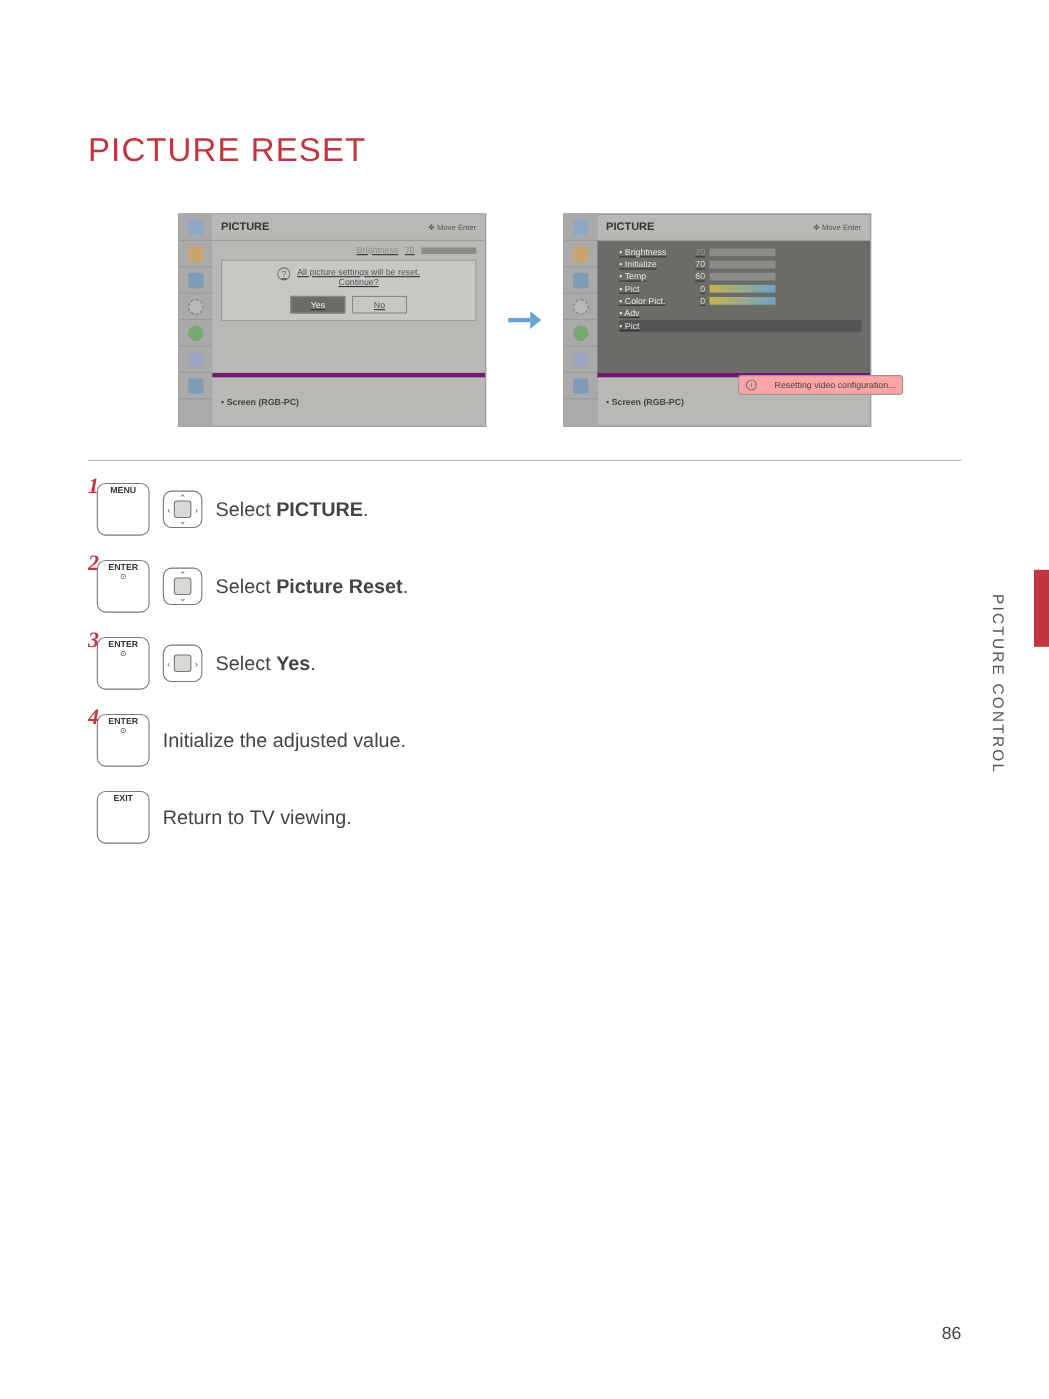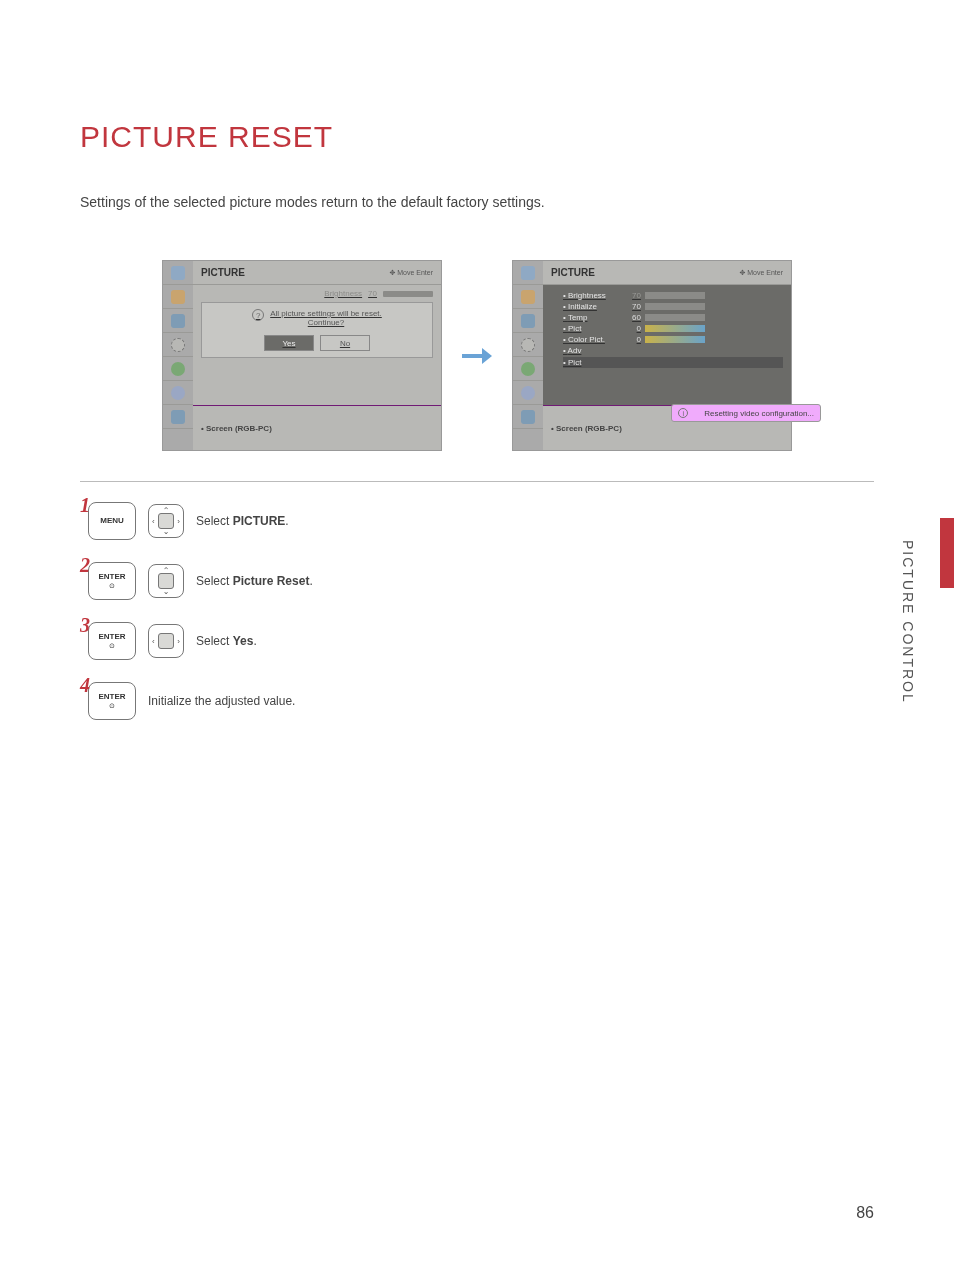--- a/index.html
+++ b/index.html
@@ -95,36 +95,36 @@
   }
   .dlg-btns { display:flex;gap:6px;justify-content:center; }
   .dlg-btn {
     width:50px;height:16px;font-size:8px;
     display:flex;align-items:center;justify-content:center;
     border:1px solid #888;
   }
   .dlg-btn.yes { background:#6b6b68;color:#eee; }
   .dlg-btn.no { background:#c7c7c4;color:#555; }
   .footer-row {
-    border-top:1px solid #701a75;
+    border-top:4px solid #701a75;
     padding:22px 8px;font-size:8px;font-weight:bold;color:#444;
     display:flex;align-items:center;gap:4px;height:20px;
   }
   .prow {
     display:flex;align-items:center;font-size:8px;color:#ddd;margin:2px 0;
   }
   .prow .lbl { width:60px;color:#e5e5e5; }
   .prow .lbl::before { content:"• "; }
   .prow .val { width:18px;text-align:right;margin-right:4px; }
   .pbar { width:60px;height:7px;background:#8b8b88;position:relative; }
   .pbar .pf { height:100%;background:#cf5a5a; }
   .pbar.rg { background:linear-gradient(90deg,#c9b24a,#6aa3c9); }
   .toast {
     position:absolute;right:-30px;bottom:28px;
-    background:#f0abfc;border:1px solid #999;border-radius:3px;
+    background:#fca5a5;border:1px solid #999;border-radius:3px;
     padding:3px 6px;font-size:8px;color:#444;
     display:flex;align-items:center;gap:16px;justify-content:flex-end;
   }
   .arrow {
     width:30px;height:12px;position:relative;
   }
   .arrow::before {
     content:"";position:absolute;left:0;top:4px;width:20px;height:4px;background:#6aa3d6;
   }
   .arrow::after {
@@ -137,55 +137,54 @@
   .steps { margin-left:8px; }
   .step {
     display:flex;align-items:center;gap:12px;margin-bottom:22px;position:relative;
   }
   .step-num {
     position:absolute;left:-8px;top:-8px;
     font-family: Georgia, 'Times New Roman', serif;
     font-size:20px;font-style:italic;font-weight:bold;color:#c1363e;z-index:2;
   }
   .keycap {
-    width:48px;height:38px;border:1px solid #777;border-radius:8px;
-    display:flex;flex-direction:column;align-items:center;justify-content:center;
+    width:48px;height:48px;border:1px solid #777;border-radius:8px;
+    display:flex;flex-direction:column;align-items:center;
     font-size:8px;font-weight:bold;color:#333;background:#fff;
     padding:2px;line-height:1.1;text-align:center;position:relative;
   }
   .keycap .sub { font-size:7px;font-weight:normal; }
   .navsq {
     width:36px;height:34px;border:1px solid #777;border-radius:8px;
     display:flex;align-items:center;justify-content:center;background:#fff;position:relative;
   }
   .inner-sq {
     width:16px;height:16px;border:1px solid #777;border-radius:3px;background:#d9d9d6;
   }
   .chev { position:absolute;font-size:8px;color:#555; }
   .chev.l{left:3px;} .chev.r{right:3px;} .chev.t{top:1px;} .chev.b{bottom:1px;}
-  .step-text { font-size:12px;color:#444; }
+  .step-text { font-size:18px;color:#444; }
   .step-text b { font-weight:bold; }
   .side-label {
     position:absolute;right:38px;top:540px;
     writing-mode:vertical-rl;
     font-size:14px;letter-spacing:2px;color:#555;
   }
   .side-tab {
     position:absolute;right:0;top:518px;width:14px;height:70px;background:#c1363e;
   }
   .pagenum {
     position:absolute;right:80px;bottom:50px;font-size:16px;color:#444;
   }
 </style>
 </head>
 <body>
 
 <div class="page">
   <h1 class="title">PICTURE RESET</h1>
-  <p class="intro">Settings of the selected picture modes return to the default factory settings.</p>
 
   <div class="screens">
 
     <div class="screen">
       <div class="screen-icons">
         <div class="ic">
             <span style="background:#8fa9c4"></span>
           </div>
         <div class="ic">
             <span style="background:#c9a46e"></span>
@@ -357,18 +356,24 @@
 
     <div class="step">
       <span class="step-num">4</span>
       <div class="keycap">
           <span>ENTER</span>
           <span class="sub">⊙</span>
         </div>
       <div class="step-text">Initialize the adjusted value.</div>
     </div>
 
+    <div class="step">
+      <div class="keycap">
+          <span>EXIT</span>
+        </div>
+      <div class="step-text">Return to TV viewing.</div>
+    </div>
   </div>
 
   <div class="side-tab"></div>
   <div class="side-label">PICTURE CONTROL</div>
   <div class="pagenum">86</div>
 </div>
 
 </body></html>

